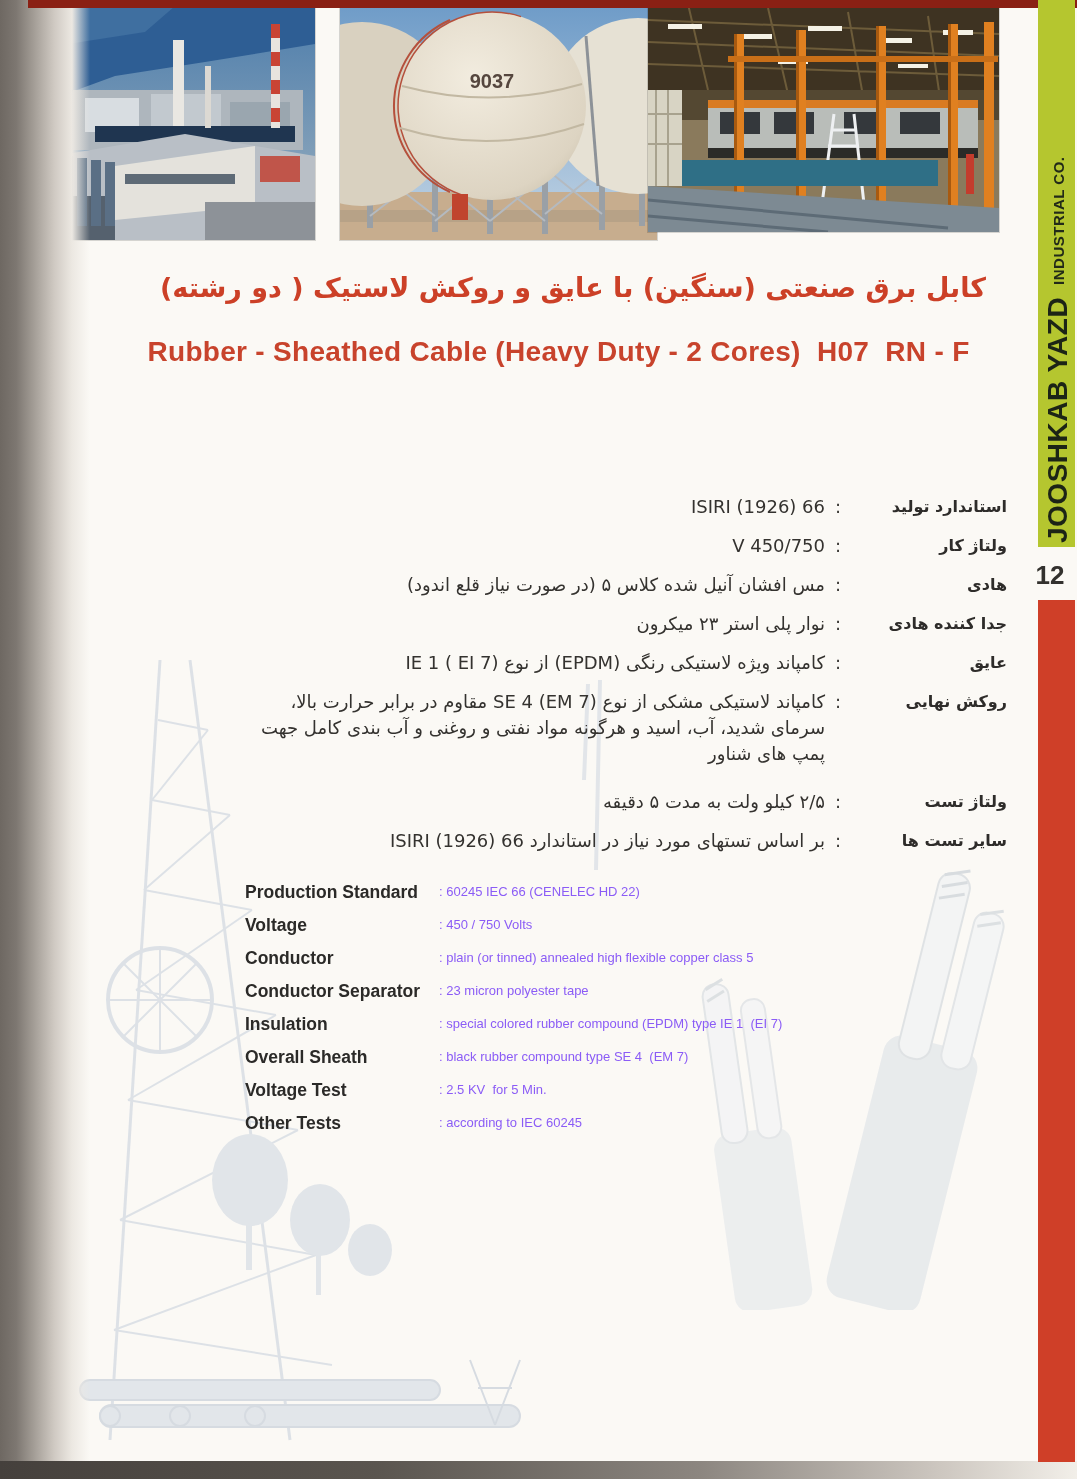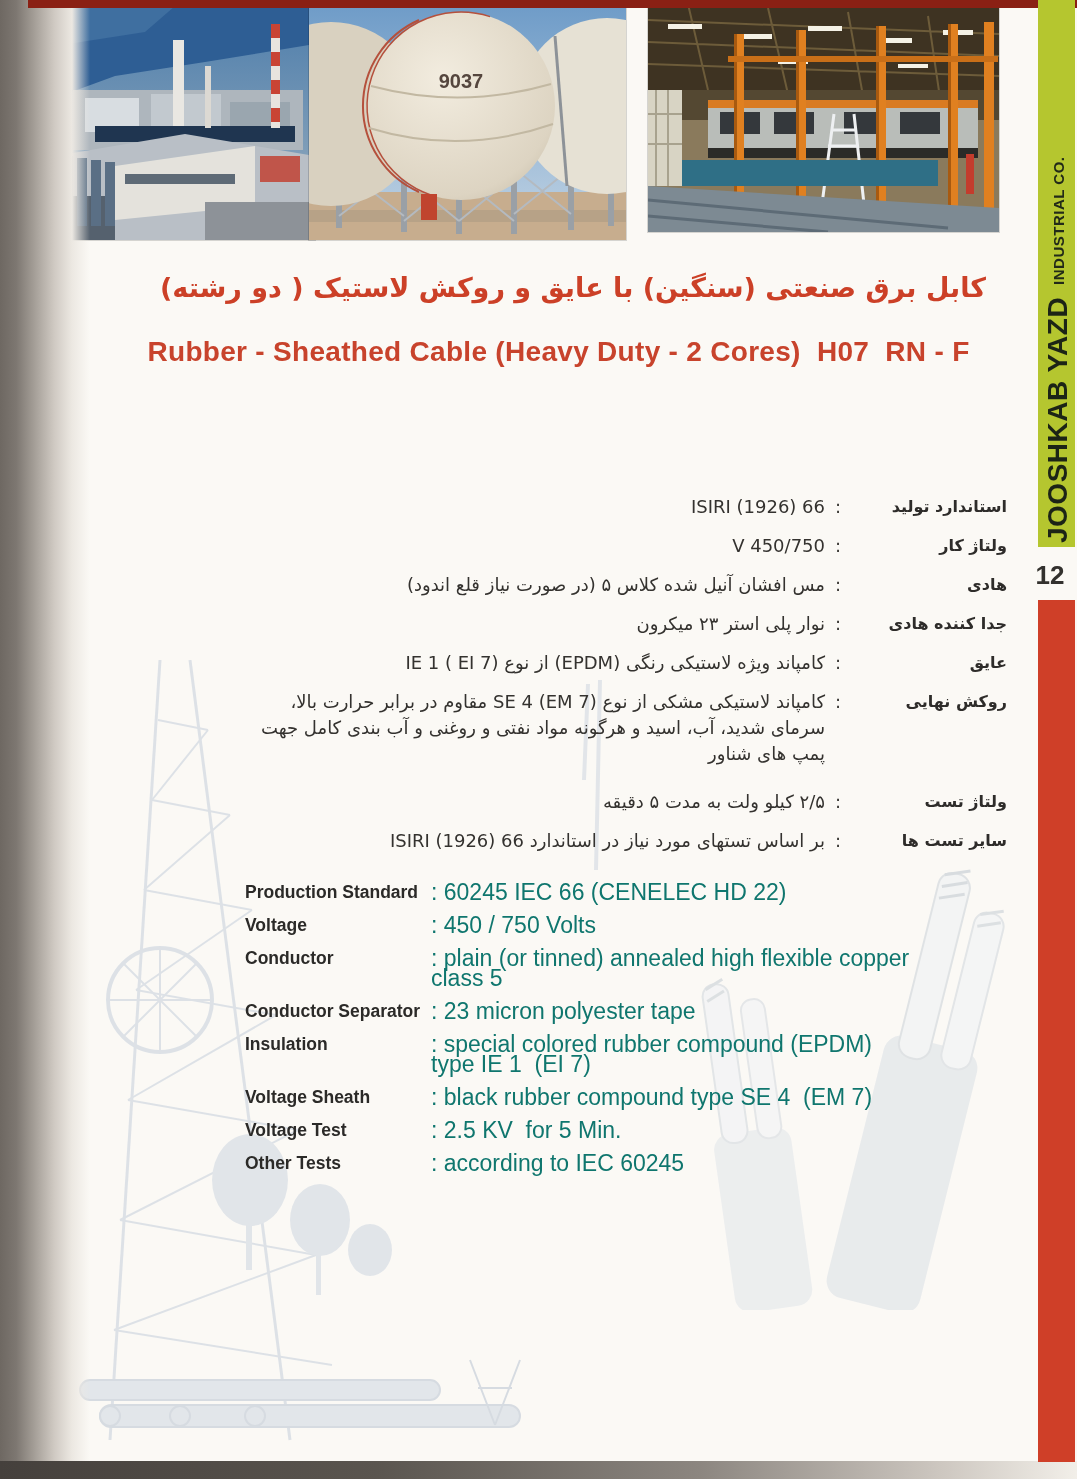--- a/index.html
+++ b/index.html
@@ -60,21 +60,21 @@
     direction:rtl; font-family:"DejaVu Sans", sans-serif; z-index:10;
   }
   .fa-row { display:flex; margin-bottom:13px; line-height:26px; }
   .fa-label { width:156px; font-size:16px; font-weight:bold; color:#2e2c2a; flex:0 0 auto; }
   .fa-colon { width:26px; text-align:center; font-size:18px; color:#3a3835; flex:0 0 auto; }
   .fa-value { flex:1 1 auto; font-size:18px; color:#34322f; }
   
   .specs-en { position:absolute; left:245px; top:882px; width:665px; z-index:10; }
   .en-row { display:flex; margin-bottom:13px; line-height:20px; }
   .en-label { width:186px; font-size:17.5px; font-weight:bold; color:#2b2a28; flex:0 0 auto; }
-  .en-value { flex:1 1 auto; font-size:23px; color:#0f766e; white-space:pre-wrap; }
+  .en-value { flex:1 1 auto; font-size:13px; color:#8b5cf6; white-space:pre-wrap;margin-left:8px; }
   .en-value .colon { font-weight:normal; }
   
   .wm { position:absolute; z-index:1; }
 </style>
 </head>
 <body>
 
 <div class="page">
 
   <svg class="wm" style="left:40px; top:660px;" width="640" height="810" viewBox="0 0 640 810" opacity="0.45">
@@ -157,21 +157,21 @@
         <rect x="8" y="150" width="10" height="70"></rect>
           <rect x="22" y="152" width="10" height="68"></rect>
         <rect x="36" y="154" width="10" height="66"></rect>
           <rect x="50" y="156" width="10" height="64"></rect>
       </g>
       <rect x="150" y="196" width="110" height="38" fill="#8d9298"></rect>
       <rect x="205" y="150" width="40" height="26" fill="#c0554a"></rect>
     </svg>
   </div>
 
-  <div class="photo" style="left:309px; top:6px;text-align:right;">
+  <div class="photo" style="left:340px; top:6px;text-align:right;">
     <svg width="317" height="234" viewBox="0 0 317 234">
       <defs>
         <linearGradient id="sky2" x1="0" y1="0" x2="0" y2="1">
           <stop offset="0" stop-color="#6f9cc8"></stop>
             <stop offset="1" stop-color="#c2d4e4"></stop>
         </linearGradient>
         <radialGradient id="sph" cx="0.4" cy="0.35" r="0.9">
           <stop offset="0" stop-color="#f2ecdf"></stop>
             <stop offset="0.7" stop-color="#ddd4c2"></stop>
             <stop offset="1" stop-color="#bcb29c"></stop>
@@ -319,21 +319,21 @@
     </div>
     <div class="en-row">
       <div class="en-label">Conductor Separator</div>
       <div class="en-value"><span class="colon">: </span><span>23 micron polyester tape</span></div>
     </div>
     <div class="en-row">
       <div class="en-label">Insulation</div>
       <div class="en-value"><span class="colon">: </span><span>special colored rubber compound (EPDM) type IE 1  (EI 7)</span></div>
     </div>
     <div class="en-row">
-      <div class="en-label">Voltage Sheath</div>
+      <div class="en-label">Overall Sheath</div>
       <div class="en-value"><span class="colon">: </span><span>black rubber compound type SE 4  (EM 7)</span></div>
     </div>
     <div class="en-row">
       <div class="en-label">Voltage Test</div>
       <div class="en-value"><span class="colon">: </span><span>2.5 KV  for 5 Min.</span></div>
     </div>
     <div class="en-row">
       <div class="en-label">Other Tests</div>
       <div class="en-value"><span class="colon">: </span><span>according to IEC 60245</span></div>
     </div>

